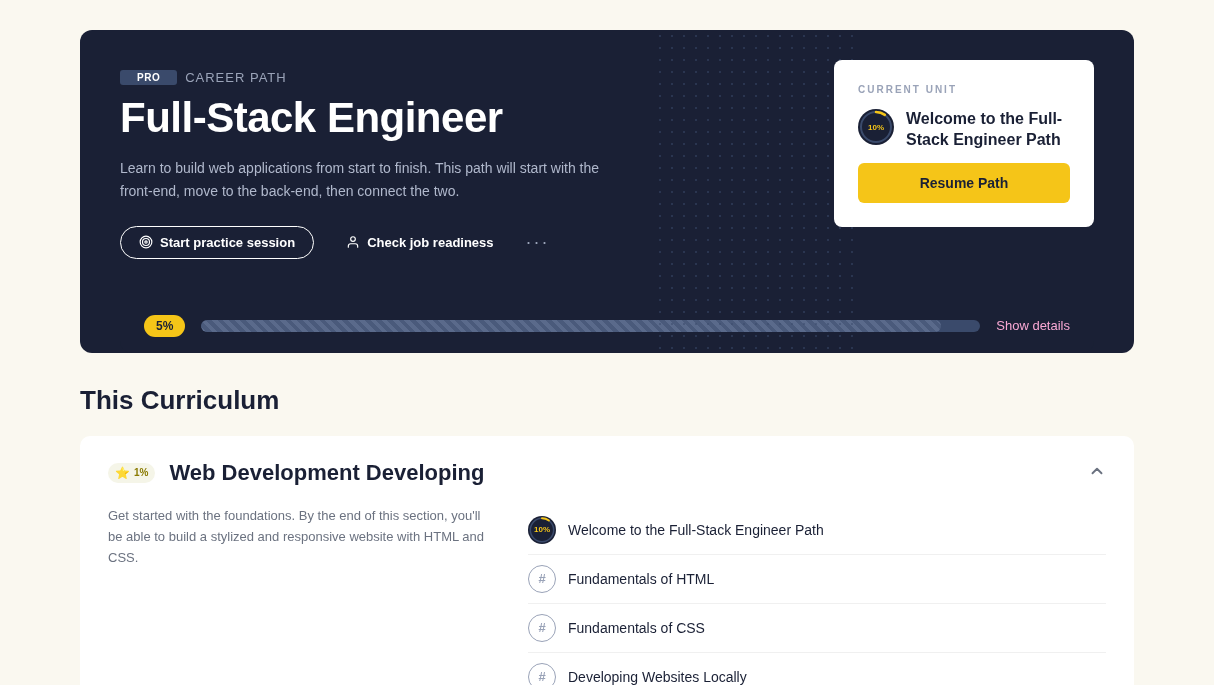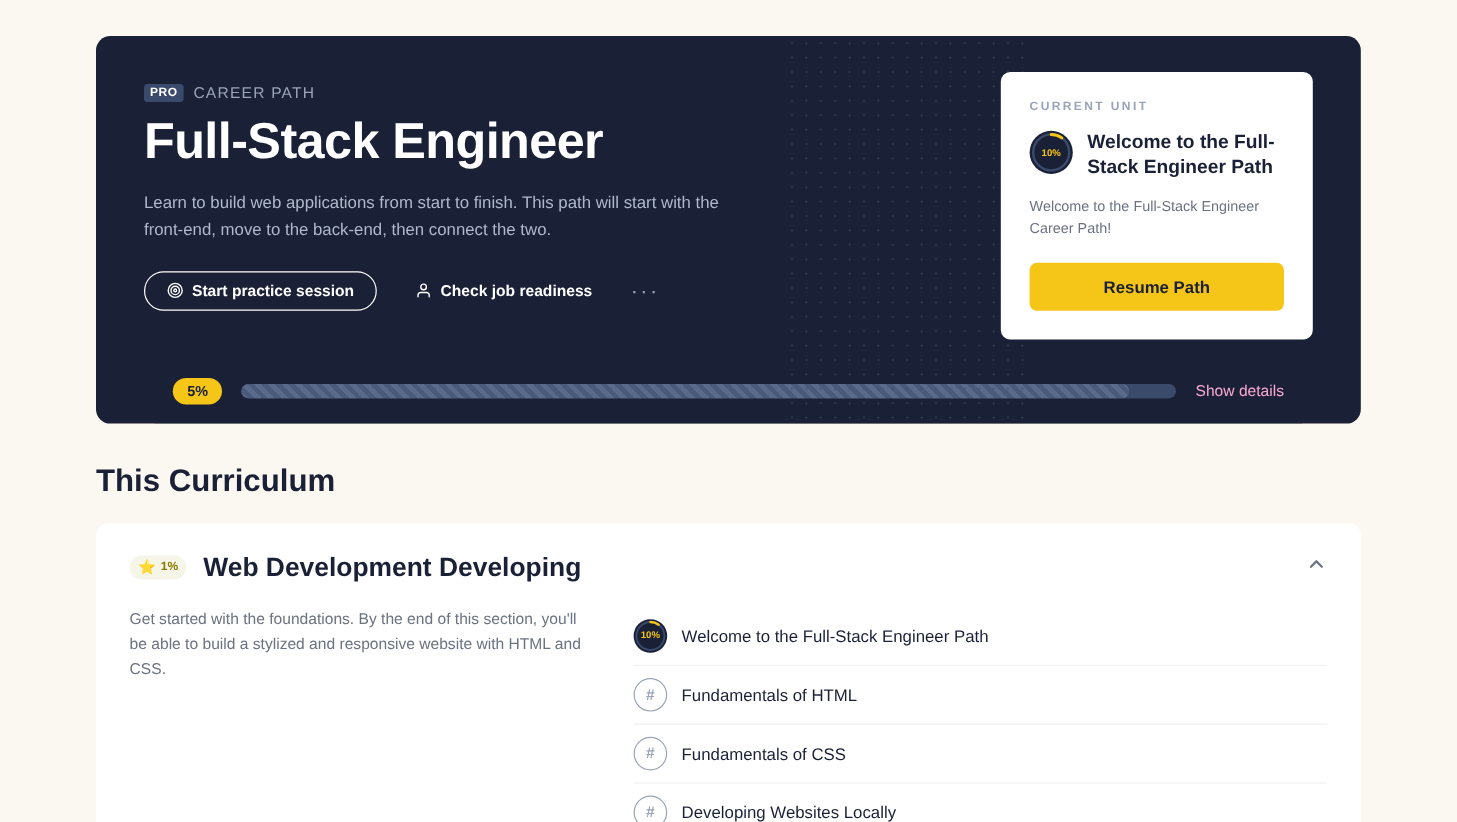--- a/index.html
+++ b/index.html
@@ -42,21 +42,21 @@
       gap: 8px;
       margin-bottom: 10px;
     }
 
     .pro-badge {
       background-color: #3a4a6b;
       color: #fff;
       font-size: 10px;
       font-weight: 700;
       letter-spacing: 0.5px;
-      padding: 2px 5px;
+      padding: 2px 17px;
       border-radius: 3px;
       text-transform: uppercase;
     }
 
     .career-path-label {
       color: #9aa3b8;
       font-size: 13px;
       letter-spacing: 1px;
       text-transform: uppercase;
       font-weight: 500;
@@ -437,21 +437,20 @@
         <div class="unit-title-row">
           <div class="progress-circle">
             <svg class="progress-circle-ring" viewBox="0 0 36 36">
               <circle cx="18" cy="18" r="15" fill="#1a2035" stroke="#3a4a6b" stroke-width="2"></circle>
               <circle cx="18" cy="18" r="15" fill="none" stroke="#f5c518" stroke-width="2.5" stroke-dasharray="9.42 94.2" stroke-linecap="round" transform="rotate(-90 18 18)"></circle>
             </svg>
             <span class="progress-pct-text">10%</span>
           </div>
           <h3 class="unit-title">Welcome to the Full-Stack Engineer Path</h3>
         </div>
-        <p class="unit-description">Welcome to the Full-Stack Engineer Career Path!</p>
         <button class="btn-resume">Resume Path</button>
       </div>
     </div>
 
     <div class="progress-section">
       <span class="progress-pill">5%</span>
       <div class="progress-track">
         <div class="progress-fill" style="width: 95%"></div>
       </div>
       <button class="show-details-btn">Show details</button>

